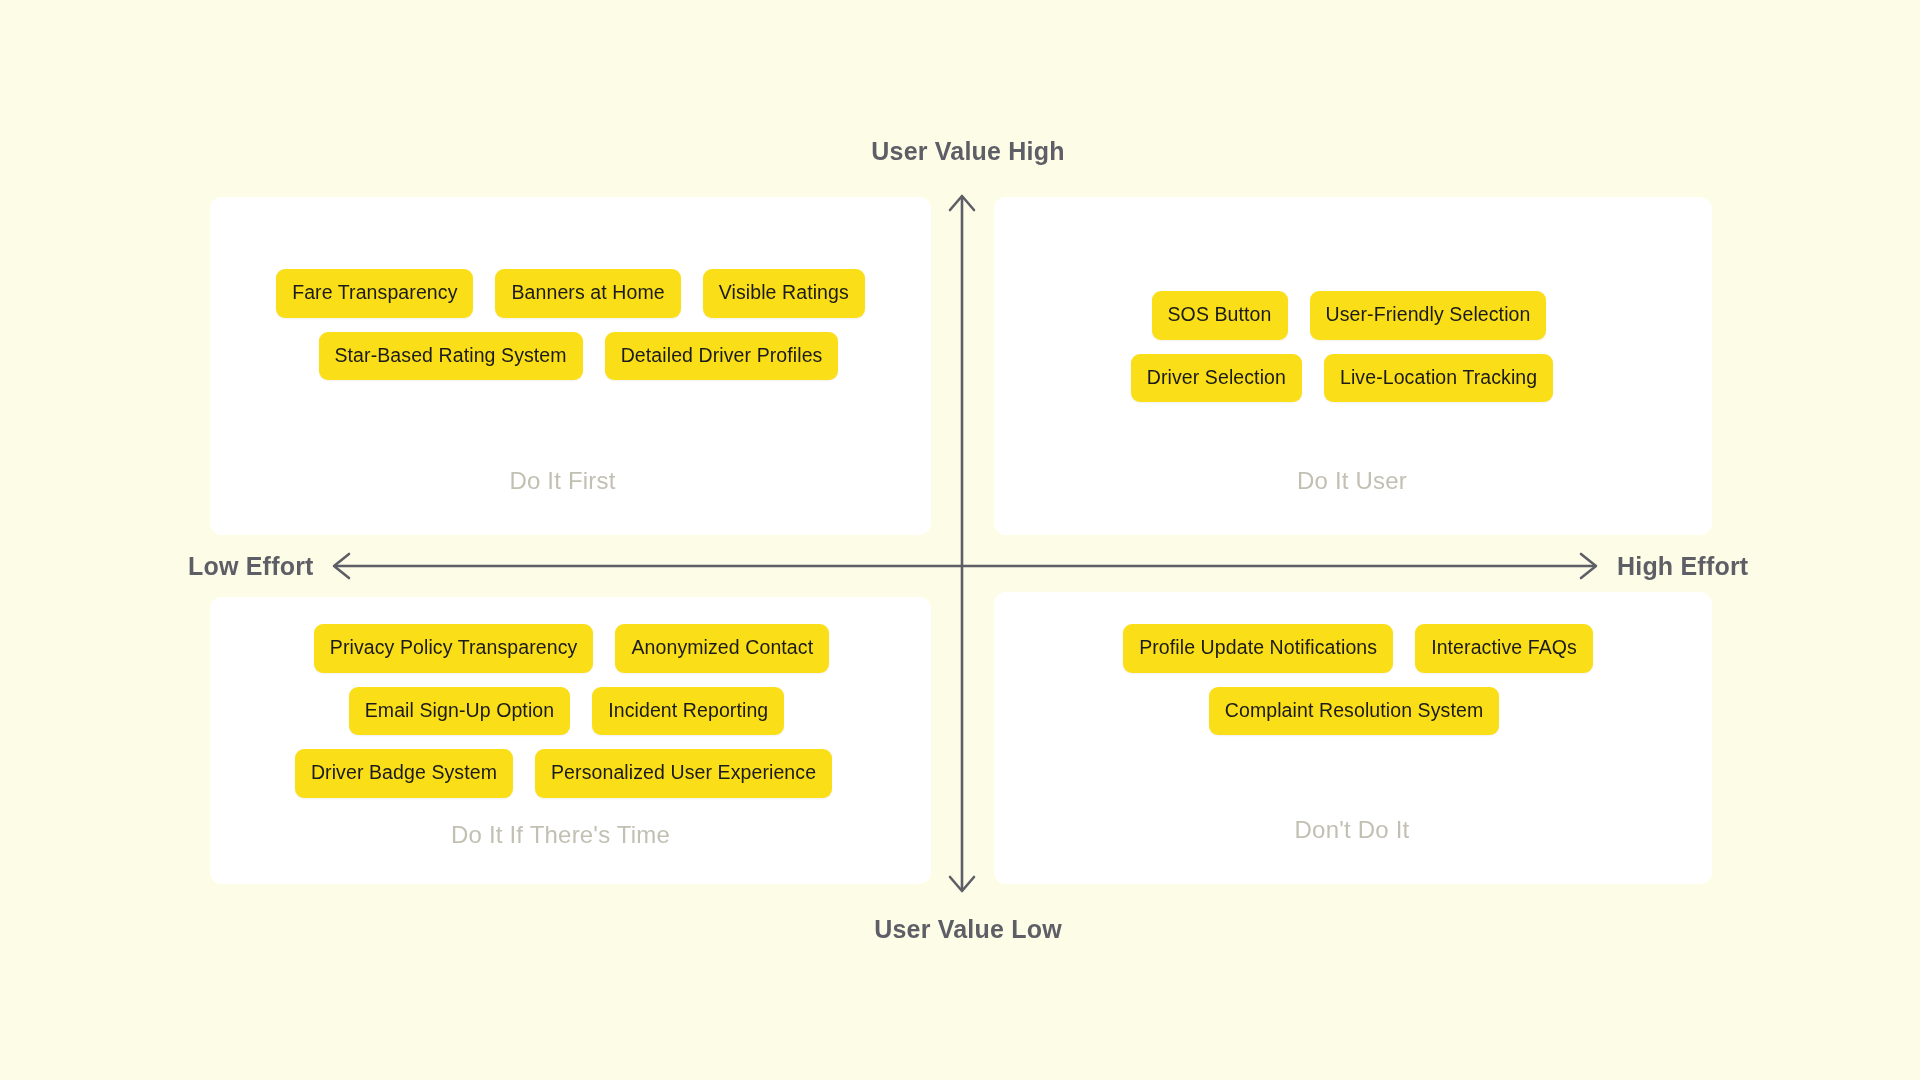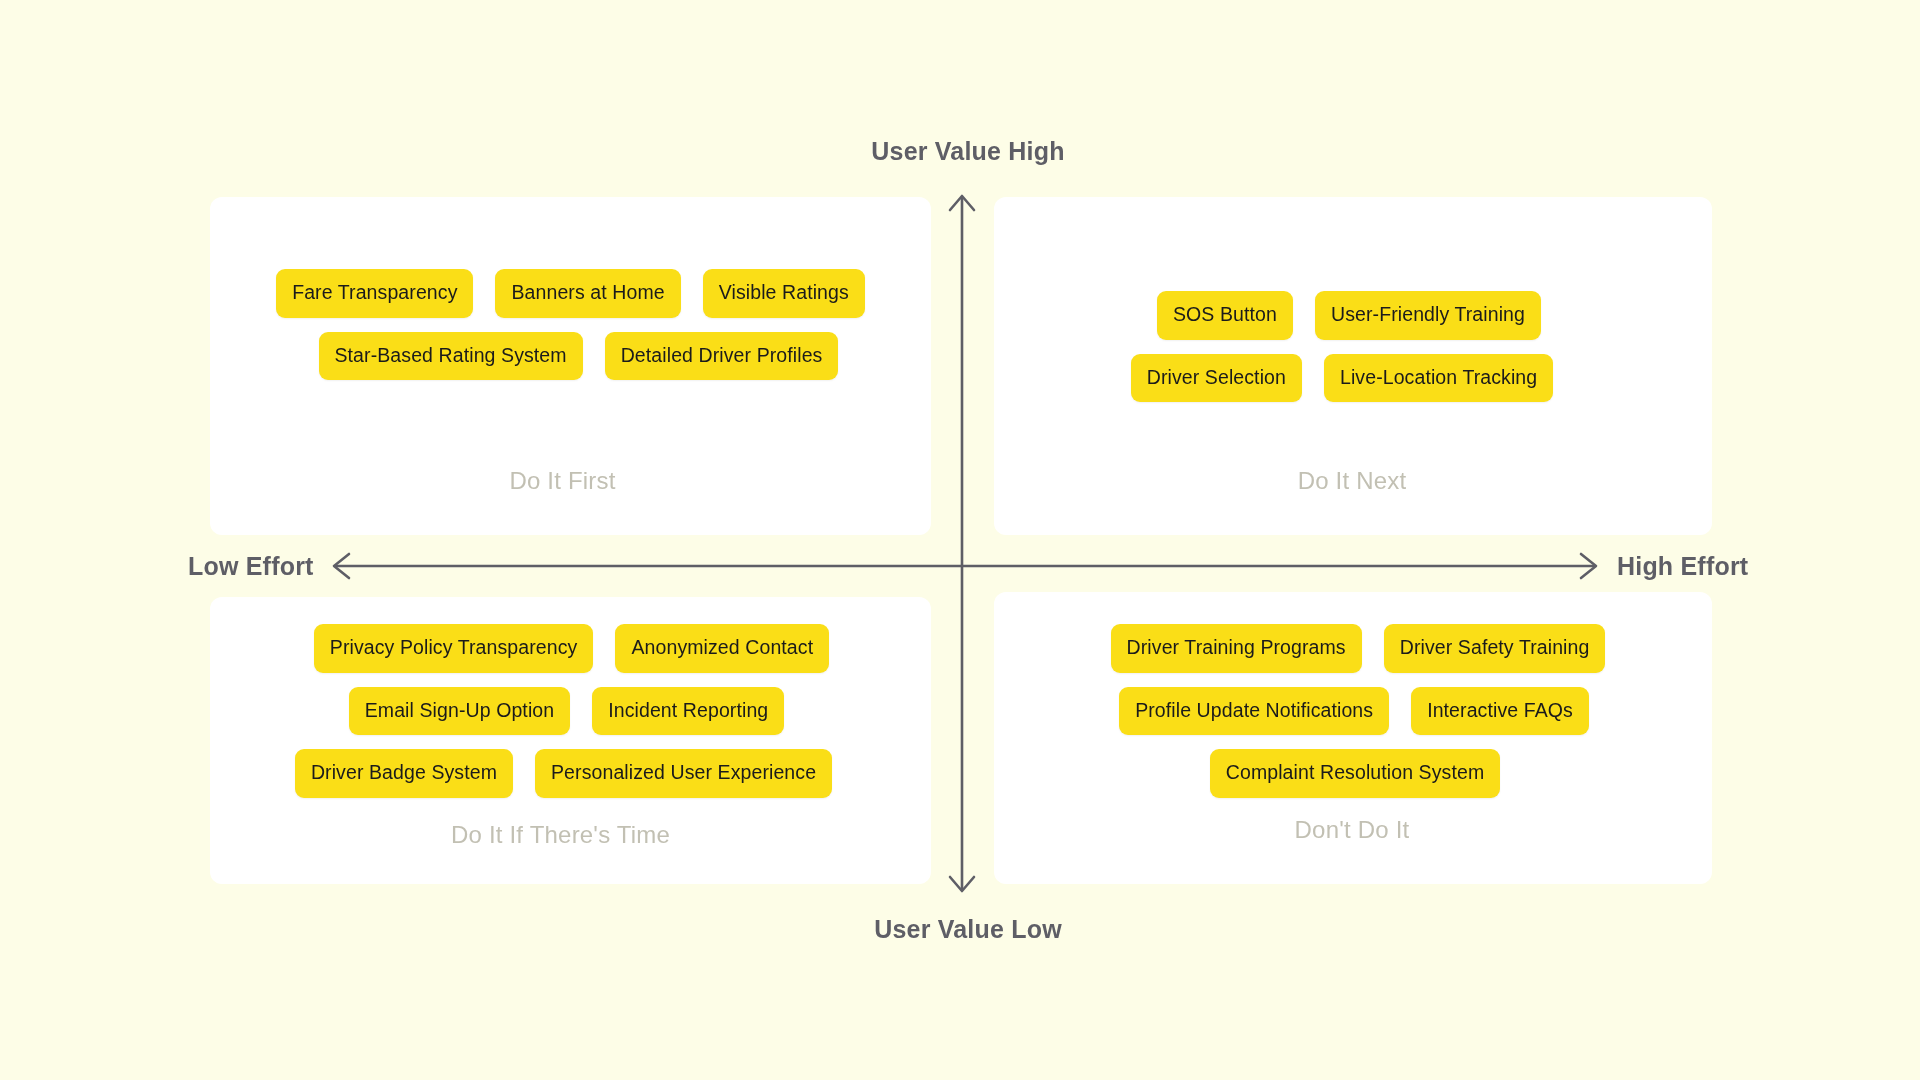--- a/index.html
+++ b/index.html
@@ -152,29 +152,29 @@
         </div>
     </div>
     <div class="quadrant-caption">Do It First</div>
   </div>
 
   <div class="quadrant" id="quadrant-top-right">
     <div class="pill-wrap" id="pills-top-right">
       <div class="pill-rows">
           <div class="pill-row">
             <div class="pill">SOS Button</div>
-            <div class="pill">User-Friendly Training</div>
+            <div class="pill">User-Friendly Selection</div>
           </div>
           <div class="pill-row">
             <div class="pill">Driver Selection</div>
             <div class="pill">Live-Location Tracking</div>
           </div>
         </div>
     </div>
-    <div class="quadrant-caption">Do It Next</div>
+    <div class="quadrant-caption">Do It User</div>
   </div>
 
   <div class="quadrant" id="quadrant-bottom-left">
     <div class="pill-wrap" id="pills-bottom-left">
       <div class="pill-rows">
           <div class="pill-row">
             <div class="pill">Privacy Policy Transparency</div>
             <div class="pill">Anonymized Contact</div>
           </div>
           <div class="pill-row">
@@ -186,24 +186,20 @@
             <div class="pill">Personalized User Experience</div>
           </div>
         </div>
     </div>
     <div class="quadrant-caption">Do It If There's Time</div>
   </div>
 
   <div class="quadrant" id="quadrant-bottom-right">
     <div class="pill-wrap" id="pills-bottom-right">
       <div class="pill-rows">
-          <div class="pill-row">
-            <div class="pill">Driver Training Programs</div>
-            <div class="pill">Driver Safety Training</div>
-          </div>
           <div class="pill-row">
             <div class="pill">Profile Update Notifications</div>
             <div class="pill">Interactive FAQs</div>
           </div>
           <div class="pill-row">
             <div class="pill">Complaint Resolution System</div>
           </div>
         </div>
     </div>
     <div class="quadrant-caption">Don't Do It</div>

